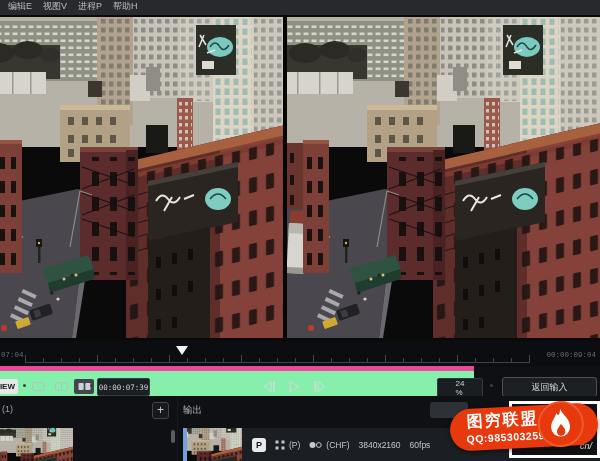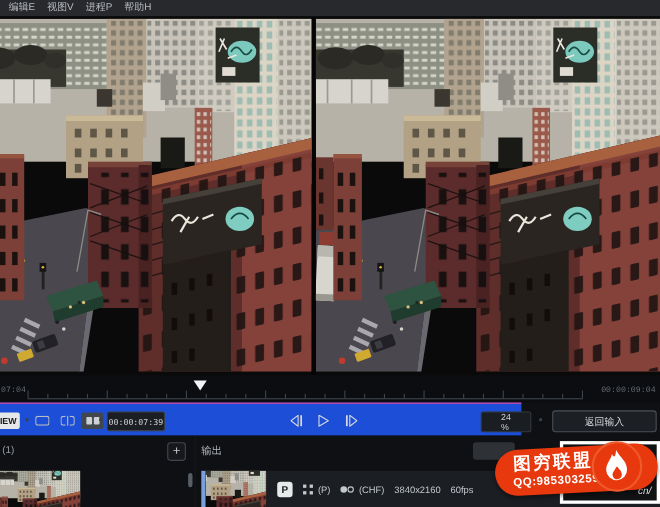--- a/index.html
+++ b/index.html
@@ -23,21 +23,21 @@
   .timeline{position:absolute;left:0;top:341px;width:600px;height:25px;background:#0b0d10;}
   .t-label{position:absolute;top:10px;font-family:Liberation Mono, monospace;font-size:7.5px;color:#666c73;}
   .t-start{left:1px;}
   .t-end{right:4px;}
   .ruler{position:absolute;left:25px;top:8px;width:505px;height:13px;border-bottom:1px solid #3f444b;}
   .tick{position:absolute;bottom:0;width:1px;height:4px;background:#3f444b;}
   .tick.tall{height:7px;}
   .playhead{position:absolute;left:176px;top:5px;width:0;height:0;
             border-left:6px solid transparent;border-right:6px solid transparent;border-top:9px solid #f2f3f4;cursor:pointer;}
   
-  .toolbar{position:absolute;left:0;top:366px;width:474px;height:30px;background:#1d4ed8;border-top:1px solid #ec4899;box-sizing:border-box;}
+  .toolbar{position:absolute;left:0;top:366px;width:474px;height:30px;background:#86efac;border-top:5px solid #ec4899;box-sizing:border-box;}
   .chip{position:absolute;left:-13px;top:8px;width:31px;height:15px;background:#e6e7e8;border-radius:2px;
         color:#17191d;font-size:8px;font-weight:bold;display:flex;align-items:center;justify-content:flex-end;padding-right:3px;box-sizing:border-box;}
   .sep{position:absolute;top:13px;width:3px;height:3px;border-radius:50%;background:#3c4046;}
   .vbtn{position:absolute;top:8px;width:20px;height:15px;border-radius:2px;display:flex;align-items:center;justify-content:center;cursor:pointer;}
   .vbtn.sel{background:#42474d;}
   .timefield{position:absolute;left:97px;top:7px;width:51px;height:16px;border:1px solid #3a3f45;border-radius:2px;
              color:#d0d3d7;font-family:"DejaVu Sans Mono",monospace;font-size:7.5px;display:flex;align-items:center;justify-content:center;background:#1b1e22;}
   .pbtn{position:absolute;top:8px;width:16px;height:14px;display:flex;align-items:center;justify-content:center;cursor:pointer;}
   .zoombox{position:absolute;left:437px;top:7px;width:44px;height:17px;border:1px solid #33383e;border-radius:2px;
            display:flex;align-items:center;justify-content:center;gap:21px;color:#cfd2d6;font-size:8px;cursor:pointer;background:#1a1d21;}

